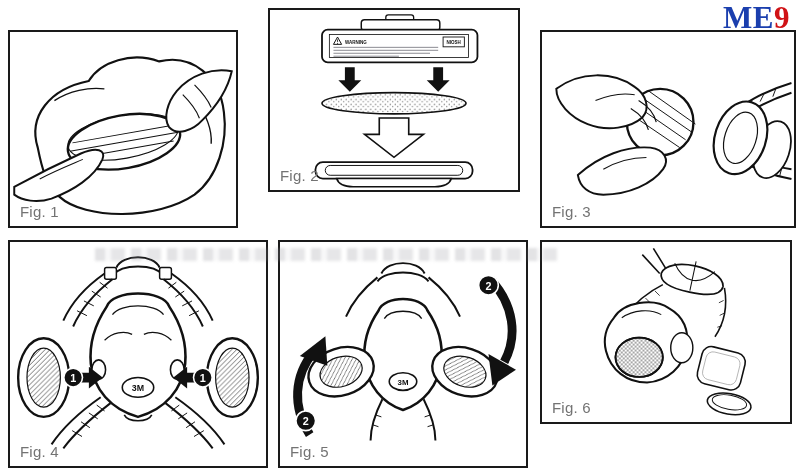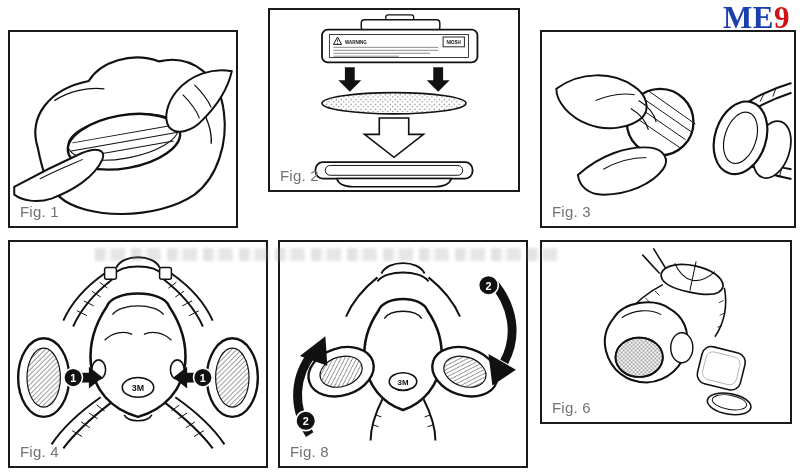--- a/index.html
+++ b/index.html
@@ -279,21 +279,21 @@
         <circle cx="26" cy="182" r="10" fill="#111" stroke="#fff" stroke-width="1.6"></circle>
         <text x="26" y="186.5" font-size="11" font-weight="bold" text-anchor="middle" fill="#fff">2</text>
       </g>
       <g>
         <path d="M214,38 C238,64 242,96 228,122" stroke="#111" stroke-width="9" fill="none"></path>
         <polygon points="212,114 240,130 216,146" fill="#111"></polygon>
         <circle cx="212" cy="44" r="10" fill="#111" stroke="#fff" stroke-width="1.6"></circle>
         <text x="212" y="48.5" font-size="11" font-weight="bold" text-anchor="middle" fill="#fff">2</text>
       </g>
     </svg>
-    <div class="fig-label">Fig. 8</div>
+    <div class="fig-label">Fig. 5</div>
   </div>
 
   <div class="panel" id="p6">
     <svg viewBox="0 0 252 228">
 
       <g transform="rotate(12 160 44)">
         <path d="M120,48 C124,24 196,24 200,48 C200,58 188,64 160,64 C132,64 120,58 120,48 Z" fill="#fff" stroke="#111" stroke-width="2.2"></path>
         <path d="M134,32 C150,54 170,54 186,32 M160,24 L160,62" stroke="#111" stroke-width="1.3" fill="none"></path>
       </g>
 

